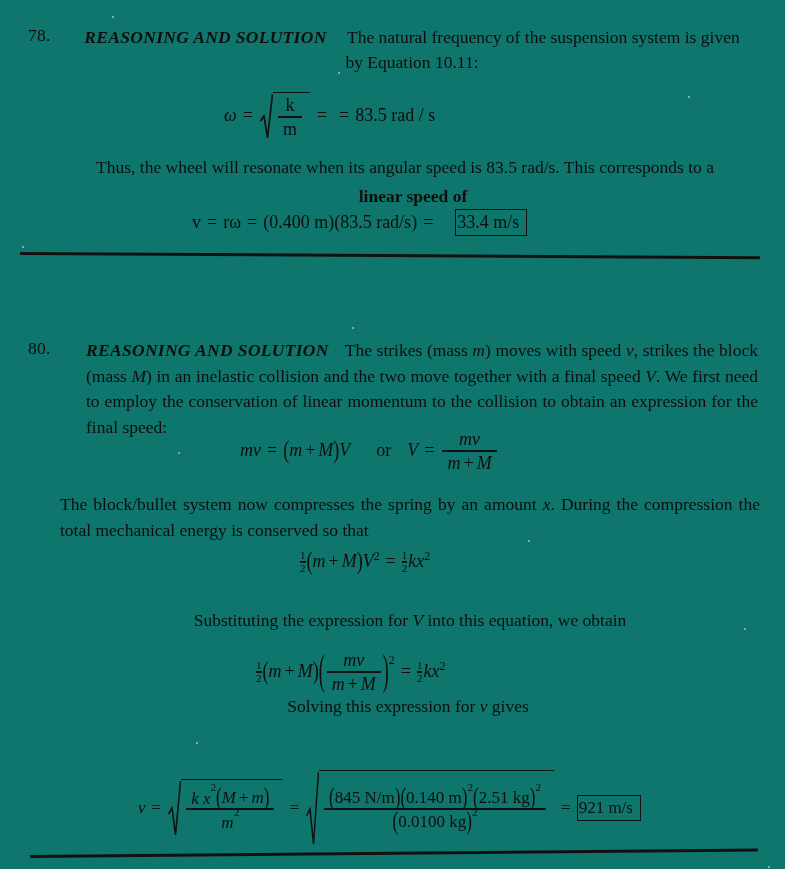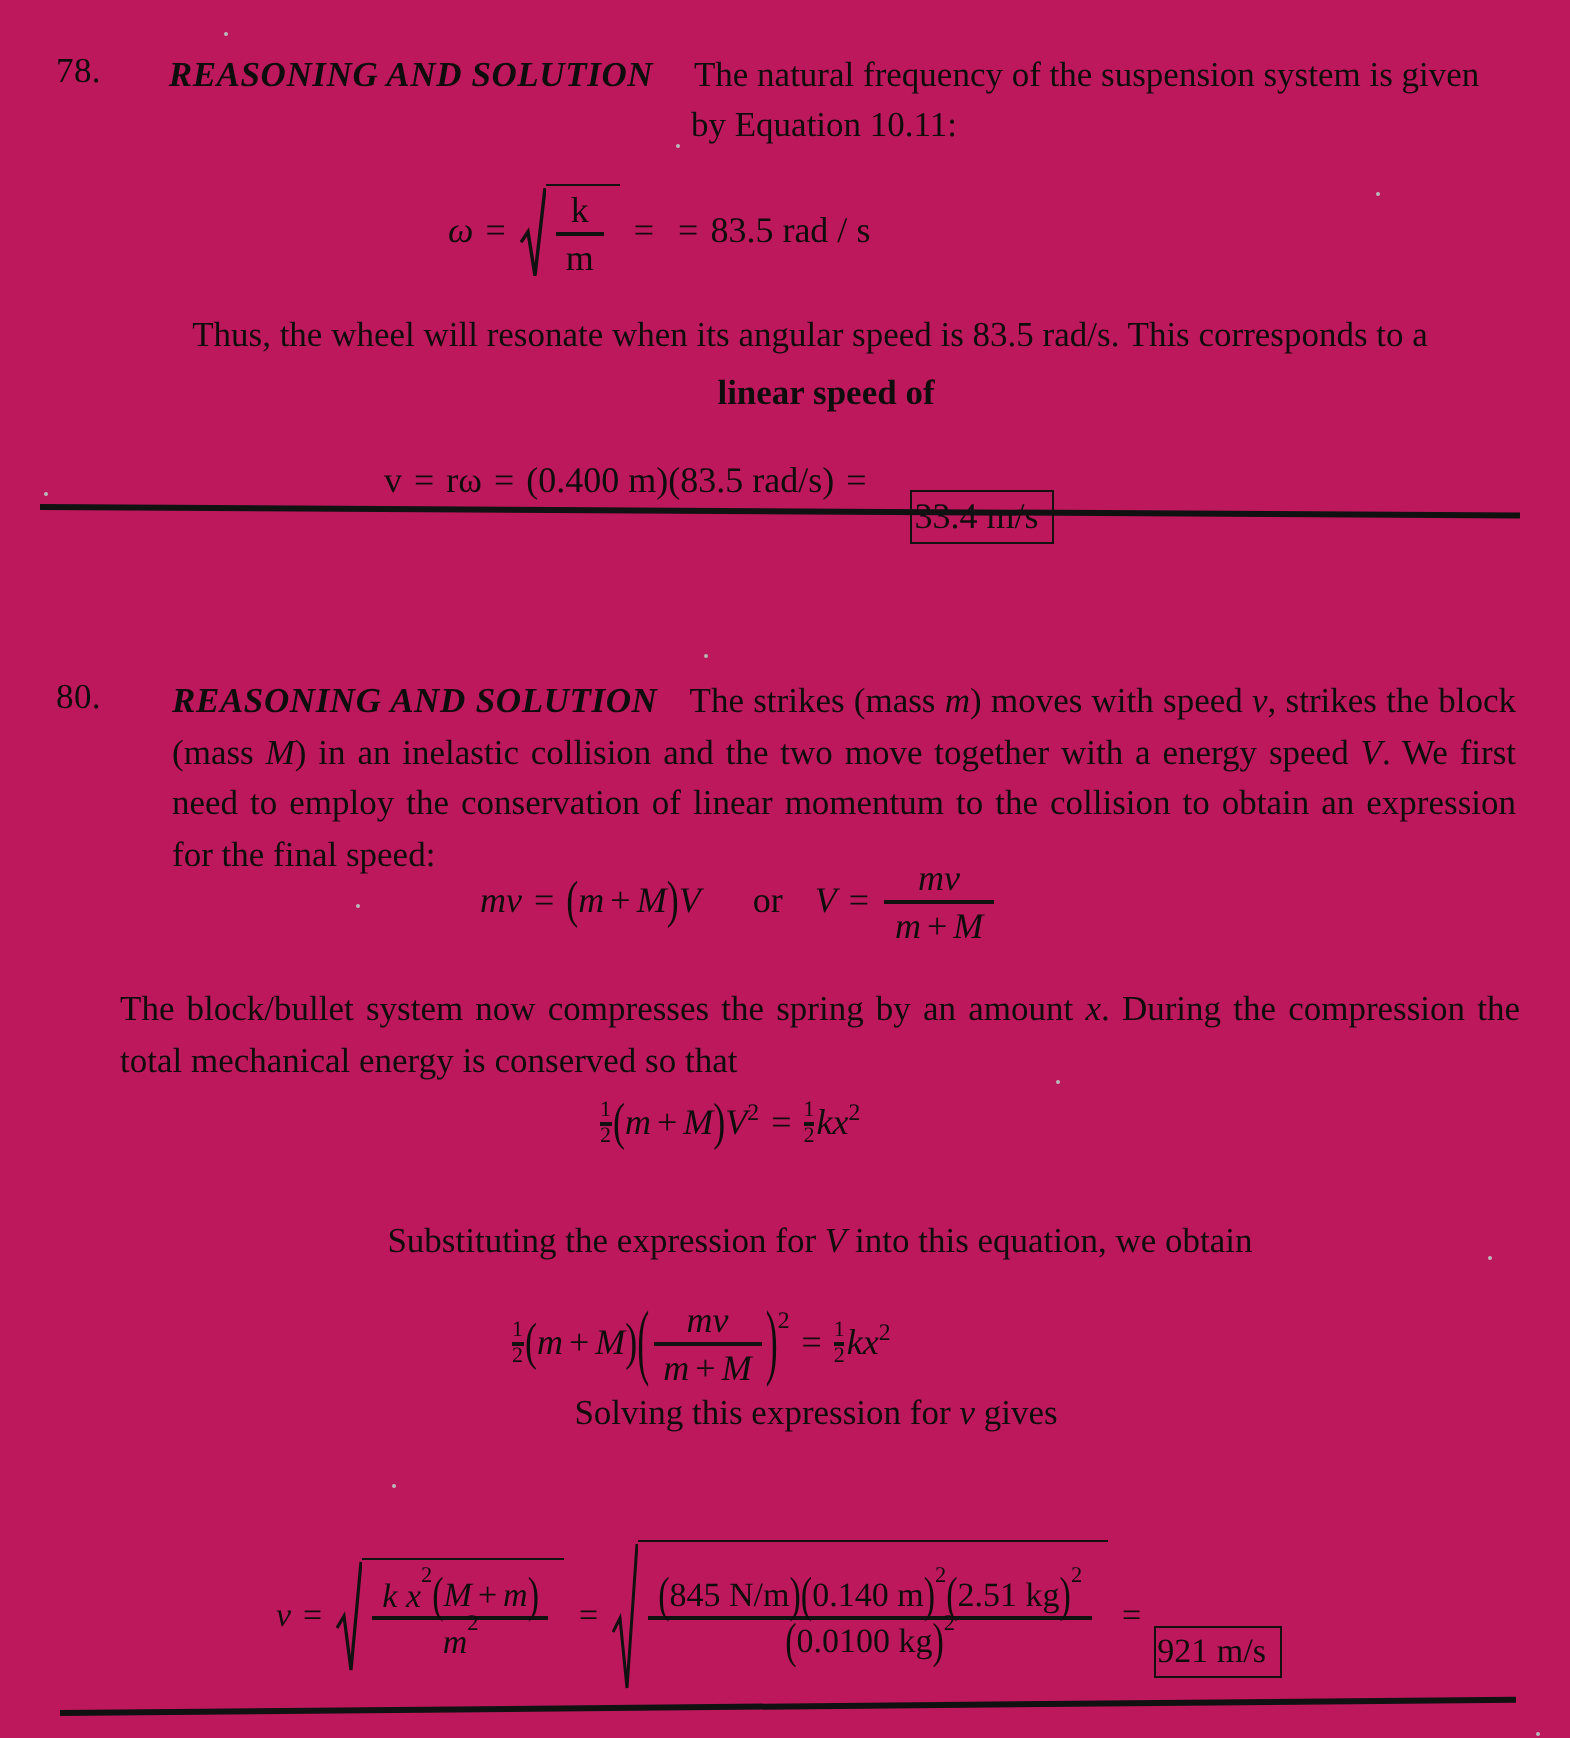--- a/index.html
+++ b/index.html
@@ -11,21 +11,21 @@
     width: 785px;
     height: 869px;
     position: relative;
     font-family: "Liberation Serif", "DejaVu Serif", serif;
     color: #0d0d0d;
     overflow: hidden;
   }
   .page {
     position: absolute;
     inset: 0;
-    background: #be185d;
+    background: #0f766e;
   }
   .num {
     position: absolute;
     font-size: 17.5px;
     letter-spacing: 0.2px;
   }
   .body-text {
     position: absolute;
     font-size: 17.5px;
     line-height: 25.5px;
@@ -136,21 +136,20 @@
     position: relative;
     top: -0.45em;
   }
   .sup.tall { top: -0.95em; }
   
   .boxed {
     border: 1.8px solid #111;
     padding: 2px 7px 3px 1px;
     display: inline-block;
     line-height: 1.12;
-    margin-top: 36px;
   }
   .spacer-wide { display: inline-block; width: 26px; }
   .spacer-mid { display: inline-block; width: 16px; }
   
   .speck {
     position: absolute;
     width: 2px; height: 2px;
     background: #b9b9b9;
     border-radius: 50%;
   }
@@ -213,21 +212,21 @@
   </div>
 
   <div class="rule r1"></div>
 
   <div>
 
     <div class="num" style="left:28px; top:338px;">80.</div>
 
     <div class="body-text" style="left:86px; top:338px; width:672px;">
       <span class="heading">REASONING AND SOLUTION</span><span class="spacer-mid"></span><span>The strikes (mass </span><span class="it">m</span><span>) moves with speed </span><span class="it">v</span><span>, strikes the</span>
-      <span>block (mass </span><span class="it">M</span><span>) in an inelastic collision and the two move together with a energy speed </span><span class="it">V</span><span>.</span>
+      <span>block (mass </span><span class="it">M</span><span>) in an inelastic collision and the two move together with a final speed </span><span class="it">V</span><span>.</span>
       <span>We first need to employ the conservation of linear momentum to the collision to obtain</span>
       <span>an expression for the final speed:</span>
     </div>
 
     <div class="eq" style="left:240px; top:429px; font-size:18px;">
       <span class="mi">m</span>
         <span class="mi">v</span>
       <span class="op">=</span>
       <span class="paren">
         <span class="pl">(</span>

